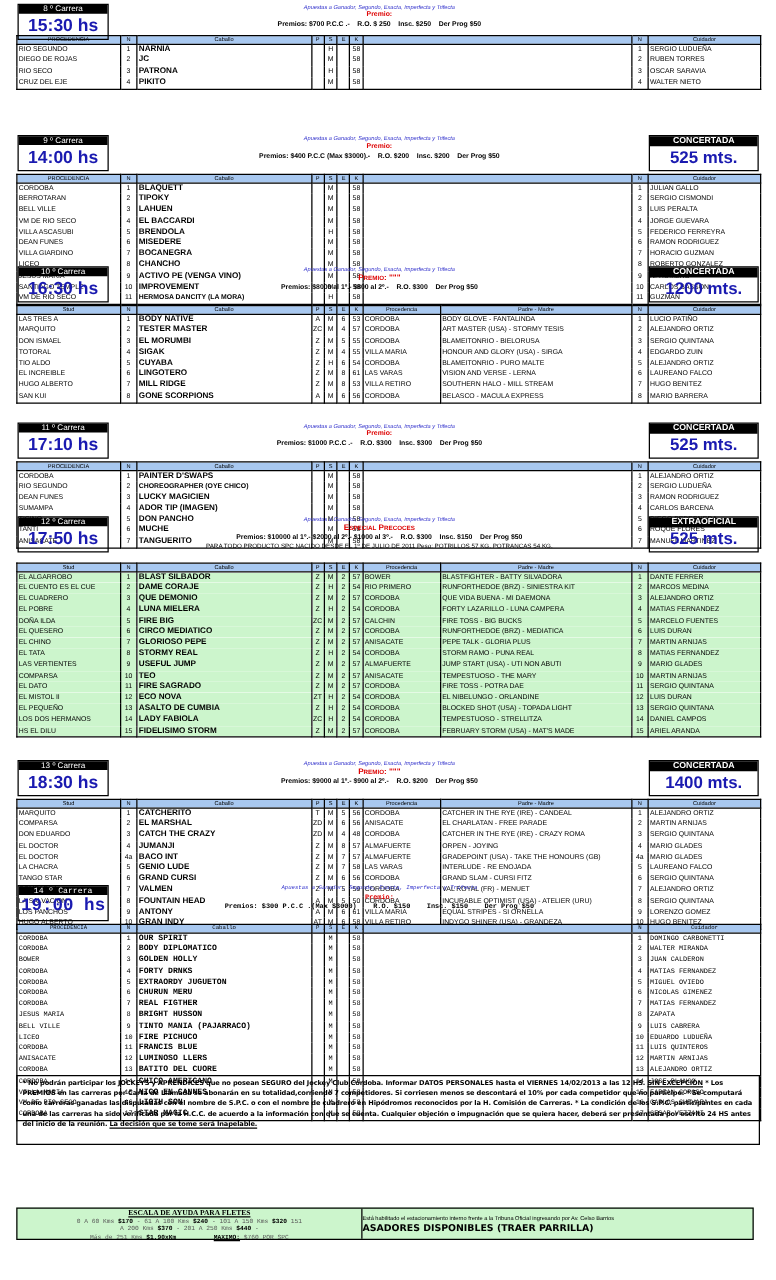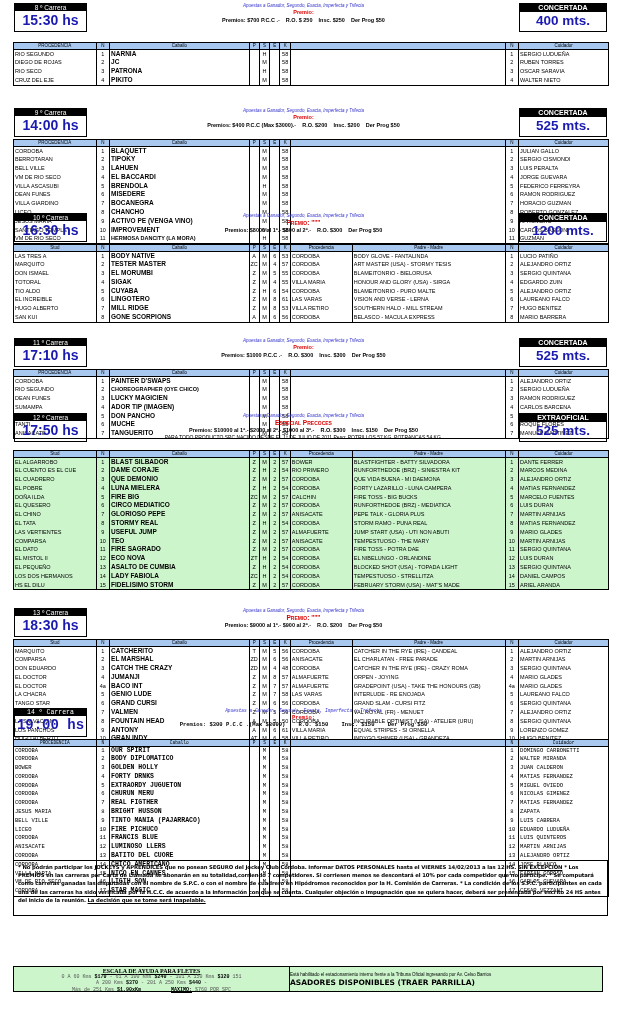--- a/index.html
+++ b/index.html
@@ -35,33 +35,29 @@
 .fl b{color:#000}
 .fr{flex:1;text-align:left;padding-top:4px}
 .fr .f1{font-size:4.5px;line-height:7px}
 .fr .f2{font-weight:bold;font-size:7.5px;line-height:10px;font-family:"DejaVu Sans",sans-serif}
 </style>
 </head>
 <body>
 
 <div id="program">
     <div class="race" style="position: absolute; top: 0px;">
-      <div class="hdr" style="height:42px">
+      <div class="hdr" style="height:28px">
         <div class="rbox">
           <div class="rnum">8 º Carrera</div>
           <div class="rtime">15:30 hs</div>
         </div>
         <div class="center">
           <div class="bets">Apuestas a Ganador, Segundo, Exacta, Imperfecta y Trifecta</div>
           <div class="premio">Premio:</div>
           <div class="prizes">Premios: $700 P.C.C .-    R.O. $ 250    Insc. $250    Der Prog $50</div>
-        </div>
-        <div class="dbox">
-          <div class="dcat">CONCERTADA</div>
-          <div class="ddist">400 mts.</div>
         </div>
       </div>
       <table class="">
         <colgroup>
           <col style="width:80px">
           <col style="width:13px">
           <col style="width:135px">
           <col style="width:10px">
           <col style="width:10px">
           <col style="width:10px">
@@ -837,20 +833,24 @@
     <div class="race" style="position: absolute; top: 605px;">
       <div class="hdr" style="height:34px">
         <div class="rbox">
           <div class="rnum">13 º Carrera</div>
           <div class="rtime">18:30 hs</div>
         </div>
         <div class="center">
           <div class="bets">Apuestas a Ganador, Segundo, Exacta, Imperfecta y Trifecta</div>
           <div class="premio caps">Premio: """</div>
           <div class="prizes">Premios: $9000 al 1º.- $900 al 2º.-    R.O. $200    Der Prog $50</div>
+        </div>
+        <div class="dbox">
+          <div class="dcat">CONCERTADA</div>
+          <div class="ddist">1400 mts.</div>
         </div>
       </div>
       <table class="">
         <colgroup>
           <col style="width:80px">
           <col style="width:13px">
           <col style="width:135px">
           <col style="width:10px">
           <col style="width:10px">
           <col style="width:10px">

